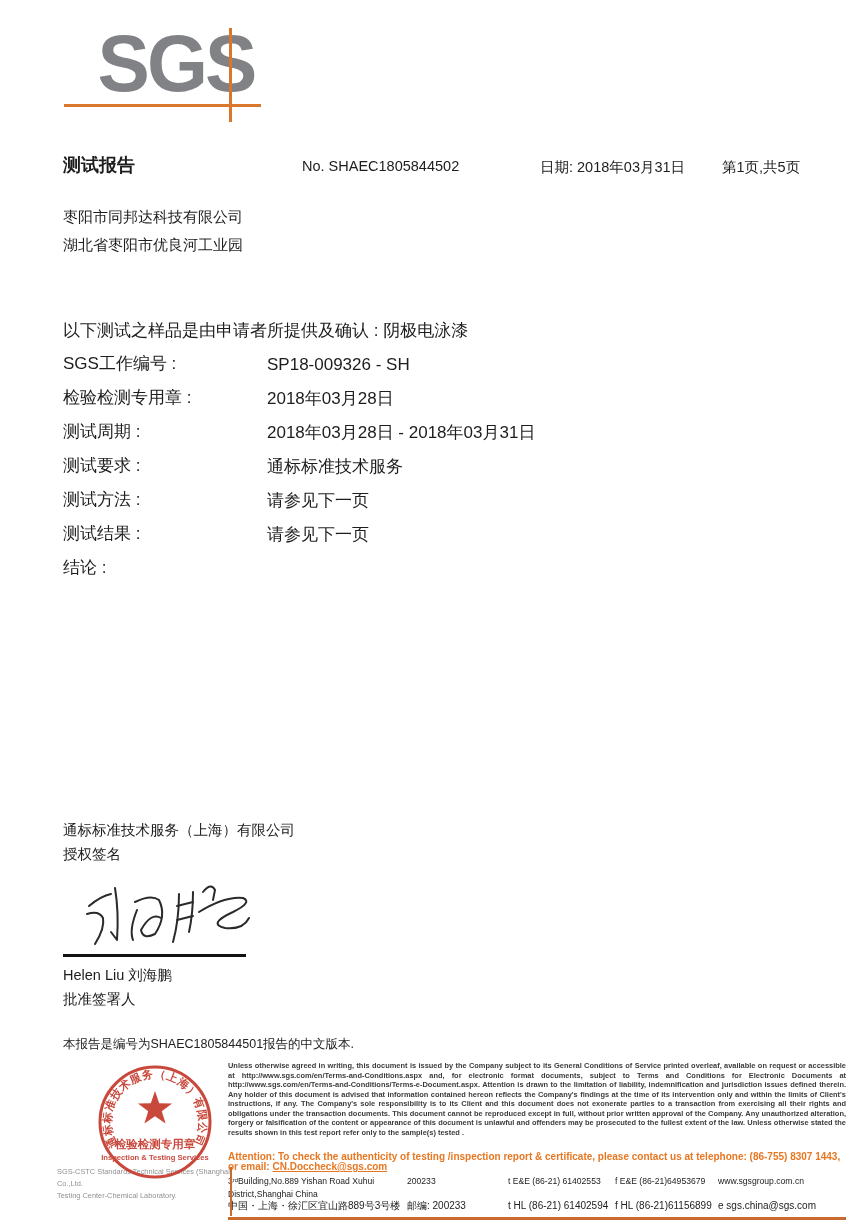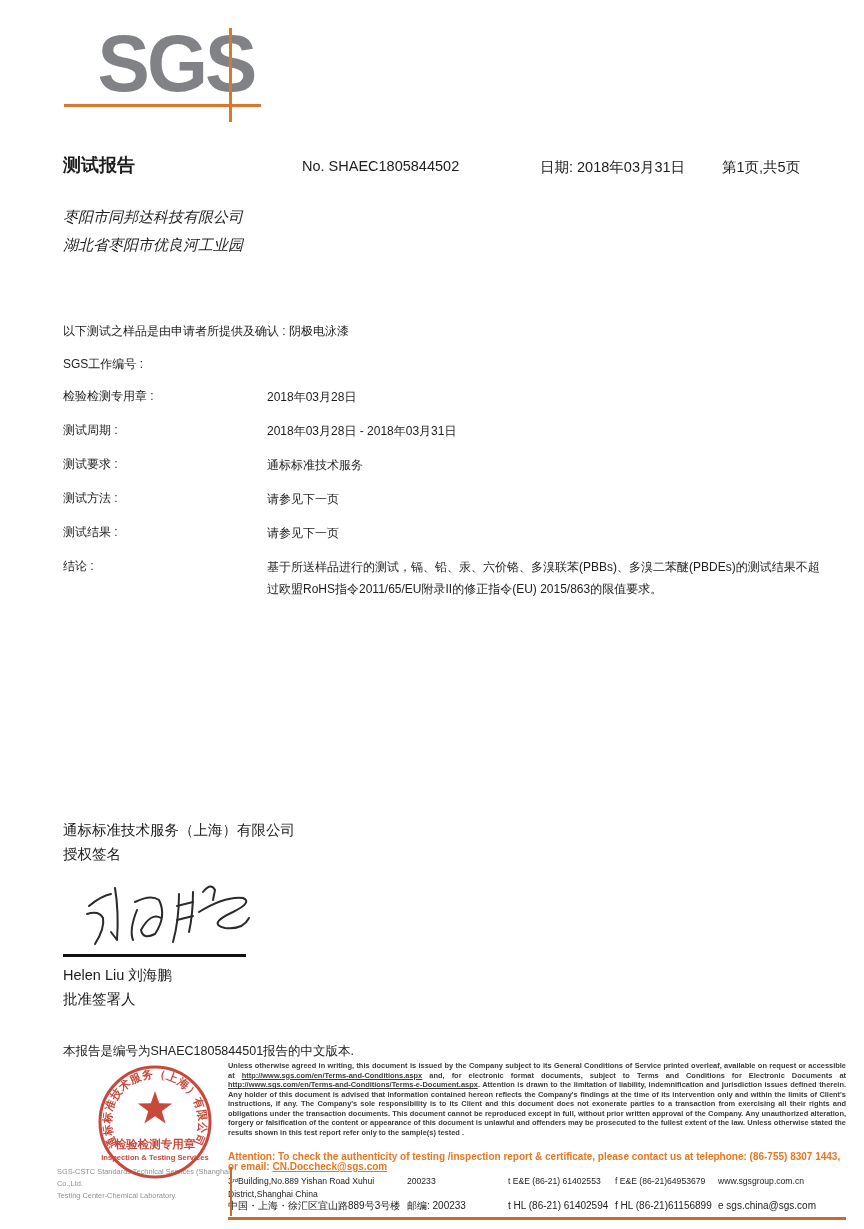--- a/index.html
+++ b/index.html
@@ -10,43 +10,43 @@
   .logo-text { position:absolute; left:96px; top:18px; font-size:80px; font-weight:bold; color:#818286; letter-spacing:-3px; transform:scaleX(.98); }
   .logo-hline { position:absolute; left:64px; top:104px; width:197px; height:3px; background:#d9782d; }
   .logo-vline { position:absolute; left:229px; top:28px; width:3px; height:94px; background:#d9782d; }
 
   
   .report-title { position:absolute; left:63px; top:153px; font-size:18px; font-weight:bold;font-family:Liberation Serif, serif; }
   .report-no    { position:absolute; left:302px; top:158px; font-size:14.5px; }
   .report-date  { position:absolute; left:540px; top:158px; font-size:14.5px; }
   .report-page  { position:absolute; left:722px; top:158px; font-size:14.5px; }
 
-  .applicant { position:absolute; left:63px; top:203px; font-size:15px; line-height:28px;font-style:italic; }
+  .applicant { position:absolute; left:63px; top:203px; font-size:15px; line-height:28px; }
 
-  .info { position:absolute; left:63px; top:321px; width:762px; font-size:12px; }
+  .info { position:absolute; left:63px; top:321px; width:762px; font-size:17px; }
   .intro { margin-bottom:13px; line-height:20px; }
   .row { display:flex; margin-bottom:12px; line-height:20px; }
   .row .lbl { width:204px; flex:none; }
   .row .val { flex:1; line-height:22px; }
 
   
   .sig { position:absolute; left:63px; top:818px; width:420px; font-size:14.5px; line-height:24px; }
   .sig-svg { display:block; margin:14px 0 0 12px; }
   .sig-line { width:183px; height:2.5px; background:#111; margin-top:2px; }
   .sig-name { margin-top:6px; line-height:24px; }
 
-  .cn-note { position:absolute; left:63px; top:1036px; font-size:12.5px; color:#222;margin-top:7px; }
+  .cn-note { position:absolute; left:63px; top:1036px; font-size:12.5px; color:#222; }
 
   
   .stamp-company-en { position:absolute; left:57px; top:1166px; width:190px; font-size:7.4px; line-height:12px; color:#8f9091; }
   .stamp-svg { position:absolute; left:80px; top:1062px; }
 
   .footer-right { position:absolute; left:228px; top:1061px; width:618px; }
   .legal { font-size:7.45px; line-height:9.55px; color:#3c3c3c; text-align:justify; font-weight:bold; }
-  .legal .u { text-decoration:underline; }
+  .legal .u { }
   .attention { font-size:10px; line-height:9.55px; color:#e87722; font-weight:bold; margin-top:15px; }
   .attention .u { text-decoration:underline; }
 
   .contact { margin-top:4px; color:#222; }
   .c-row { display:flex; font-size:8.6px; line-height:12.5px; }
   .c-row .c1 { width:179px; flex:none; }
   .c-row .c2 { width:71px;  flex:none; }
   .c-row .c3 { width:107px; flex:none;margin-left:30px; }
   .c-row .c4 { width:103px; flex:none; }
   .c-row .c5 { flex:1; }
@@ -72,20 +72,21 @@
 
   <div class="applicant">
     <div>枣阳市同邦达科技有限公司</div>
     <div>湖北省枣阳市优良河工业园</div>
   </div>
 
   <div class="info">
     <div class="intro">以下测试之样品是由申请者所提供及确认 : 阴极电泳漆</div>
     <div class="row">
       <span class="lbl">SGS工作编号 :</span>
+      <span class="val">SP18-009326 - SH</span>
     </div>
     <div class="row">
       <span class="lbl">检验检测专用章 :</span>
       <span class="val">2018年03月28日</span>
     </div>
     <div class="row">
       <span class="lbl">测试周期 :</span>
       <span class="val">2018年03月28日 - 2018年03月31日</span>
     </div>
     <div class="row">
@@ -95,21 +96,20 @@
     <div class="row">
       <span class="lbl">测试方法 :</span>
       <span class="val">请参见下一页</span>
     </div>
     <div class="row">
       <span class="lbl">测试结果 :</span>
       <span class="val">请参见下一页</span>
     </div>
     <div class="row">
       <span class="lbl">结论 :</span>
-      <span class="val">基于所送样品进行的测试，镉、铅、汞、六价铬、多溴联苯(PBBs)、多溴二苯醚(PBDEs)的测试结果不超过欧盟RoHS指令2011/65/EU附录II的修正指令(EU) 2015/863的限值要求。</span>
     </div>
   </div>
 
   <div class="sig">
     <div>通标标准技术服务（上海）有限公司</div>
     <div>授权签名</div>
     <svg class="sig-svg" width="200" height="72" viewBox="0 0 200 72">
       <g fill="none" stroke="#2a2a2a" stroke-width="2" stroke-linecap="round" stroke-linejoin="round">
         <path d="M14,26 q12,-10 22,-12"></path>
         <path d="M12,34 q12,-4 16,4 q2,10 -8,26"></path>

